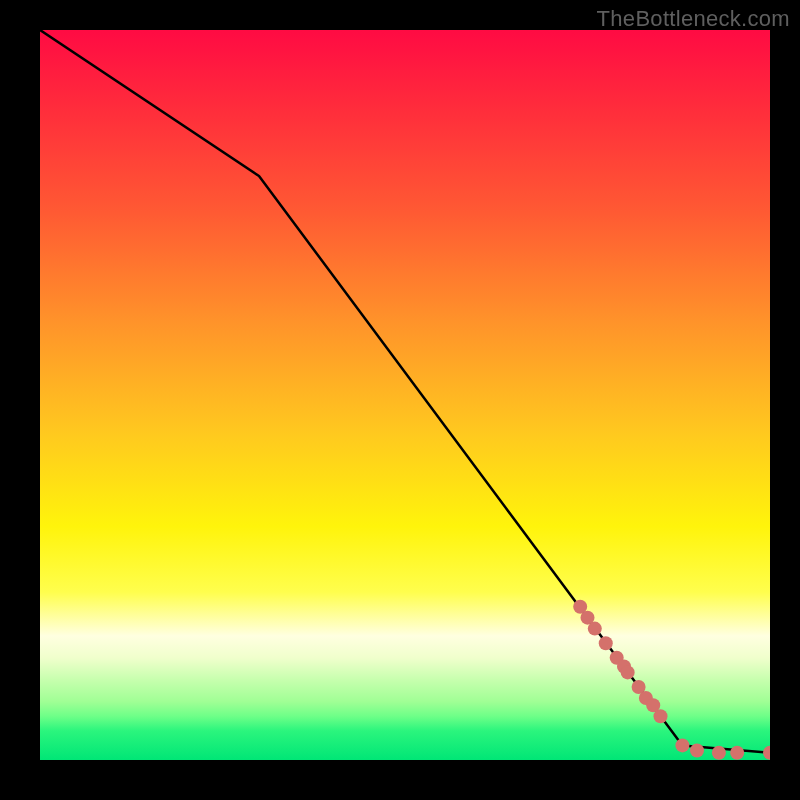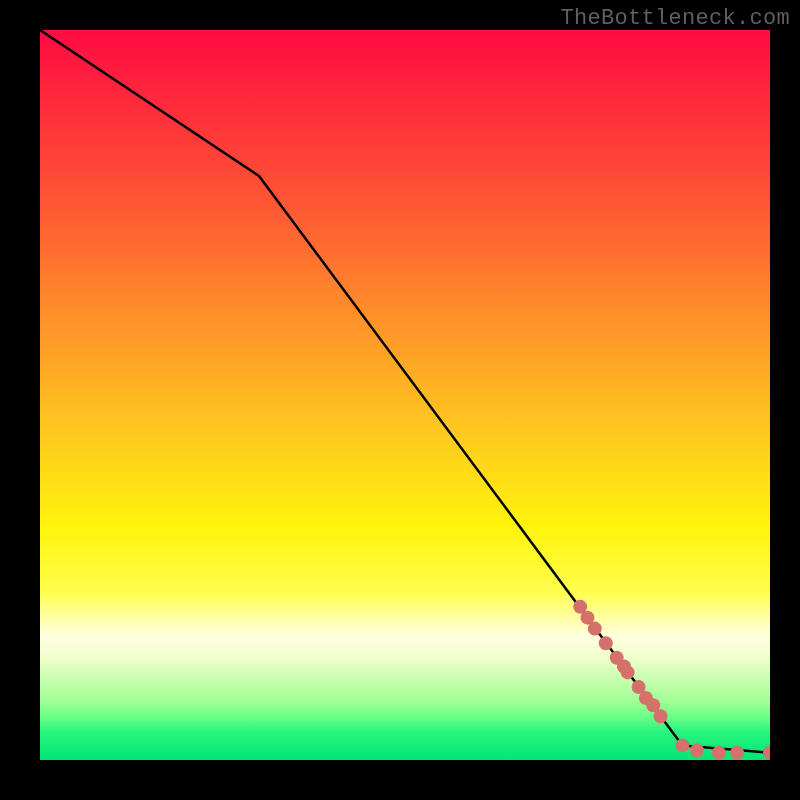--- a/index.html
+++ b/index.html
@@ -8,21 +8,20 @@
     width: 800px;
     height: 800px;
     background: #000000;
     font-family: Arial, Helvetica, sans-serif;
     overflow: hidden;
   }
   .frame {
     position: relative;
     width: 800px;
     height: 564px;
-    font-family: Liberation Mono, monospace;
   }
   .watermark {
     position: absolute;
     top: 6px;
     right: 10px;
     color: #5f5f5f;
     font-size: 22px;
     font-weight: 500;
     letter-spacing: 0.3px;
     z-index: 4;

